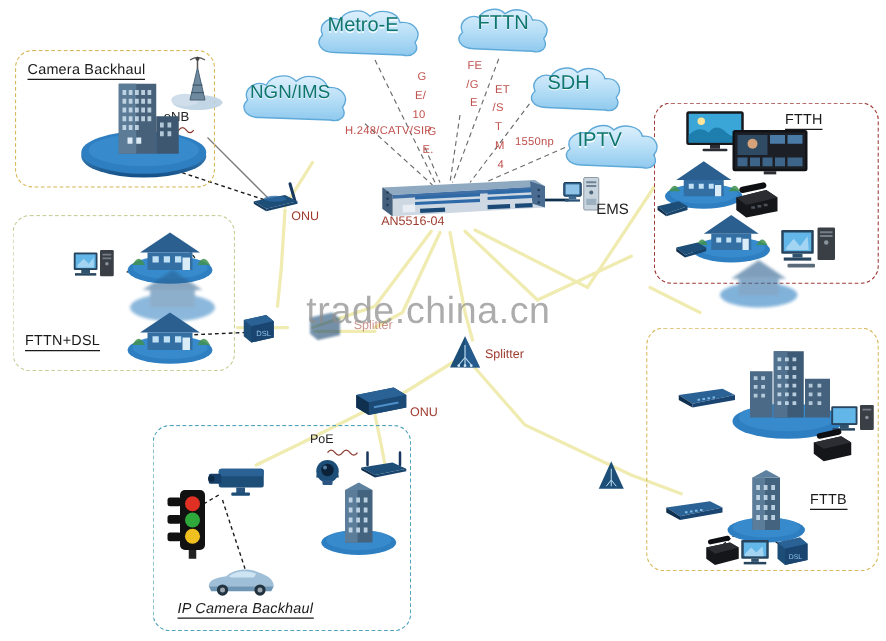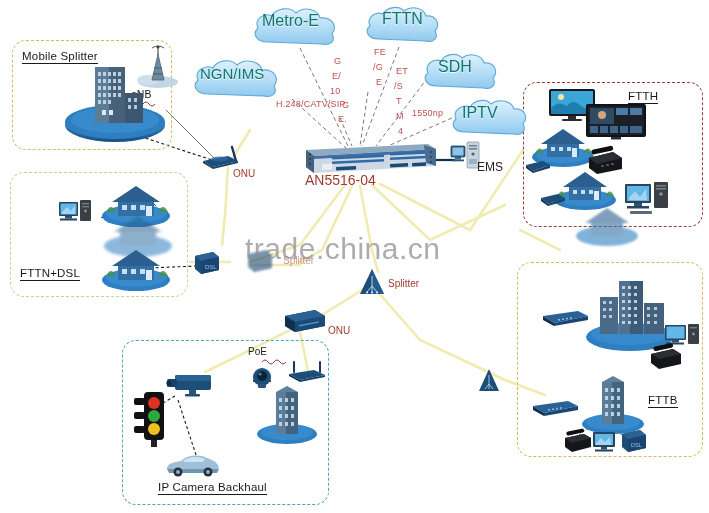--- a/index.html
+++ b/index.html
@@ -101,27 +101,27 @@
 
     <g stroke="#1a1a1a" stroke-width="0.9" fill="none" stroke-dasharray="3,2">
       <path d="M600,418 L578,436"></path>
       <path d="M600,418 L600,436"></path>
       <path d="M600,418 L624,436"></path>
       <path d="M148,196 L165,218"></path>
     </g>
   </svg>
 
   <div class="zone" style="left:12px;top:40px;width:160px;height:110px;border-color:#d8b95c;"></div>
-  <div class="zone-label" style="left:22px;top:50px;">Mobile Splitter</div>
+  <div class="zone-label" style="left:22px;top:50px;">Camera Backhaul</div>
 
   <div class="zone" style="left:10px;top:172px;width:178px;height:125px;border-color:#c9cf9a;"></div>
   <div class="zone-label" style="left:20px;top:267px;">FTTN+DSL</div>
 
   <div class="zone" style="left:122px;top:340px;width:207px;height:165px;border-color:#4fa3bb;"></div>
-  <div class="zone-label" style="left:158px;top:481px;">IP Camera Backhaul</div>
+  <div class="zone-label" style="left:142px;top:481px;font-style:italic;">IP Camera Backhaul</div>
 
   <div class="zone" style="left:523px;top:82px;width:180px;height:145px;border-color:#9e3b37;"></div>
   <div class="zone-label" style="left:628px;top:90px;text-align:center;">FTTH</div>
 
   <div class="zone" style="left:517px;top:262px;width:186px;height:195px;border-color:#d8b95c;"></div>
   <div class="zone-label" style="left:648px;top:394px;">FTTB</div>
 
   <div class="cloud" style="left:248px;top:6px;">
     <svg width="92" height="44" viewBox="0 0 92 44">
       <path d="M20,36 C8,36 4,28 10,22 C6,13 16,6 24,10 C28,2 42,0 48,7 C56,0 70,3 72,12 C84,11 90,20 84,28 C88,35 82,40 74,38 Z" fill="url(#cloudG)" stroke="#5fa9d8" stroke-width="1.1"></path>
@@ -273,21 +273,21 @@
         <circle cx="10" cy="14" r="1"></circle>
           <circle cx="10" cy="19" r="1"></circle>
           <circle cx="10" cy="24" r="1"></circle>
         <circle cx="131" cy="12" r="1"></circle>
           <circle cx="131" cy="17" r="1"></circle>
           <circle cx="131" cy="22" r="1"></circle>
       </g>
       <rect x="22" y="24" width="10" height="6" fill="#e8eef4" transform="rotate(-2.8 22 24)"></rect>
     </svg>
   </div>
-  <div class="lbl lbl-red" style="left:305px;top:172px;font-size:14px;">AN5516-04</div>
+  <div class="lbl lbl-red" style="left:305px;top:172px;font-size:10px;">AN5516-04</div>
 
   <div class="dev" style="left:450px;top:140px;">
     <svg width="32" height="34" viewBox="0 0 32 34">
       <rect x="1" y="6" width="14" height="11" rx="1" fill="#2e5d86" stroke="#1c3c5c" stroke-width=".8"></rect>
       <rect x="2.5" y="7.5" width="11" height="8" fill="#8fc4e8"></rect>
       <rect x="5" y="17" width="6" height="2.5" fill="#3a6a93"></rect>
       <rect x="2" y="19.5" width="12" height="1.8" fill="#2b5478"></rect>
       <rect x="17" y="2" width="12" height="26" rx="1" fill="#c8d4de" stroke="#8d9aa6" stroke-width=".8"></rect>
       <rect x="19" y="5" width="8" height="1.6" fill="#6f8394"></rect>
       <rect x="19" y="8" width="8" height="1.6" fill="#6f8394"></rect>

